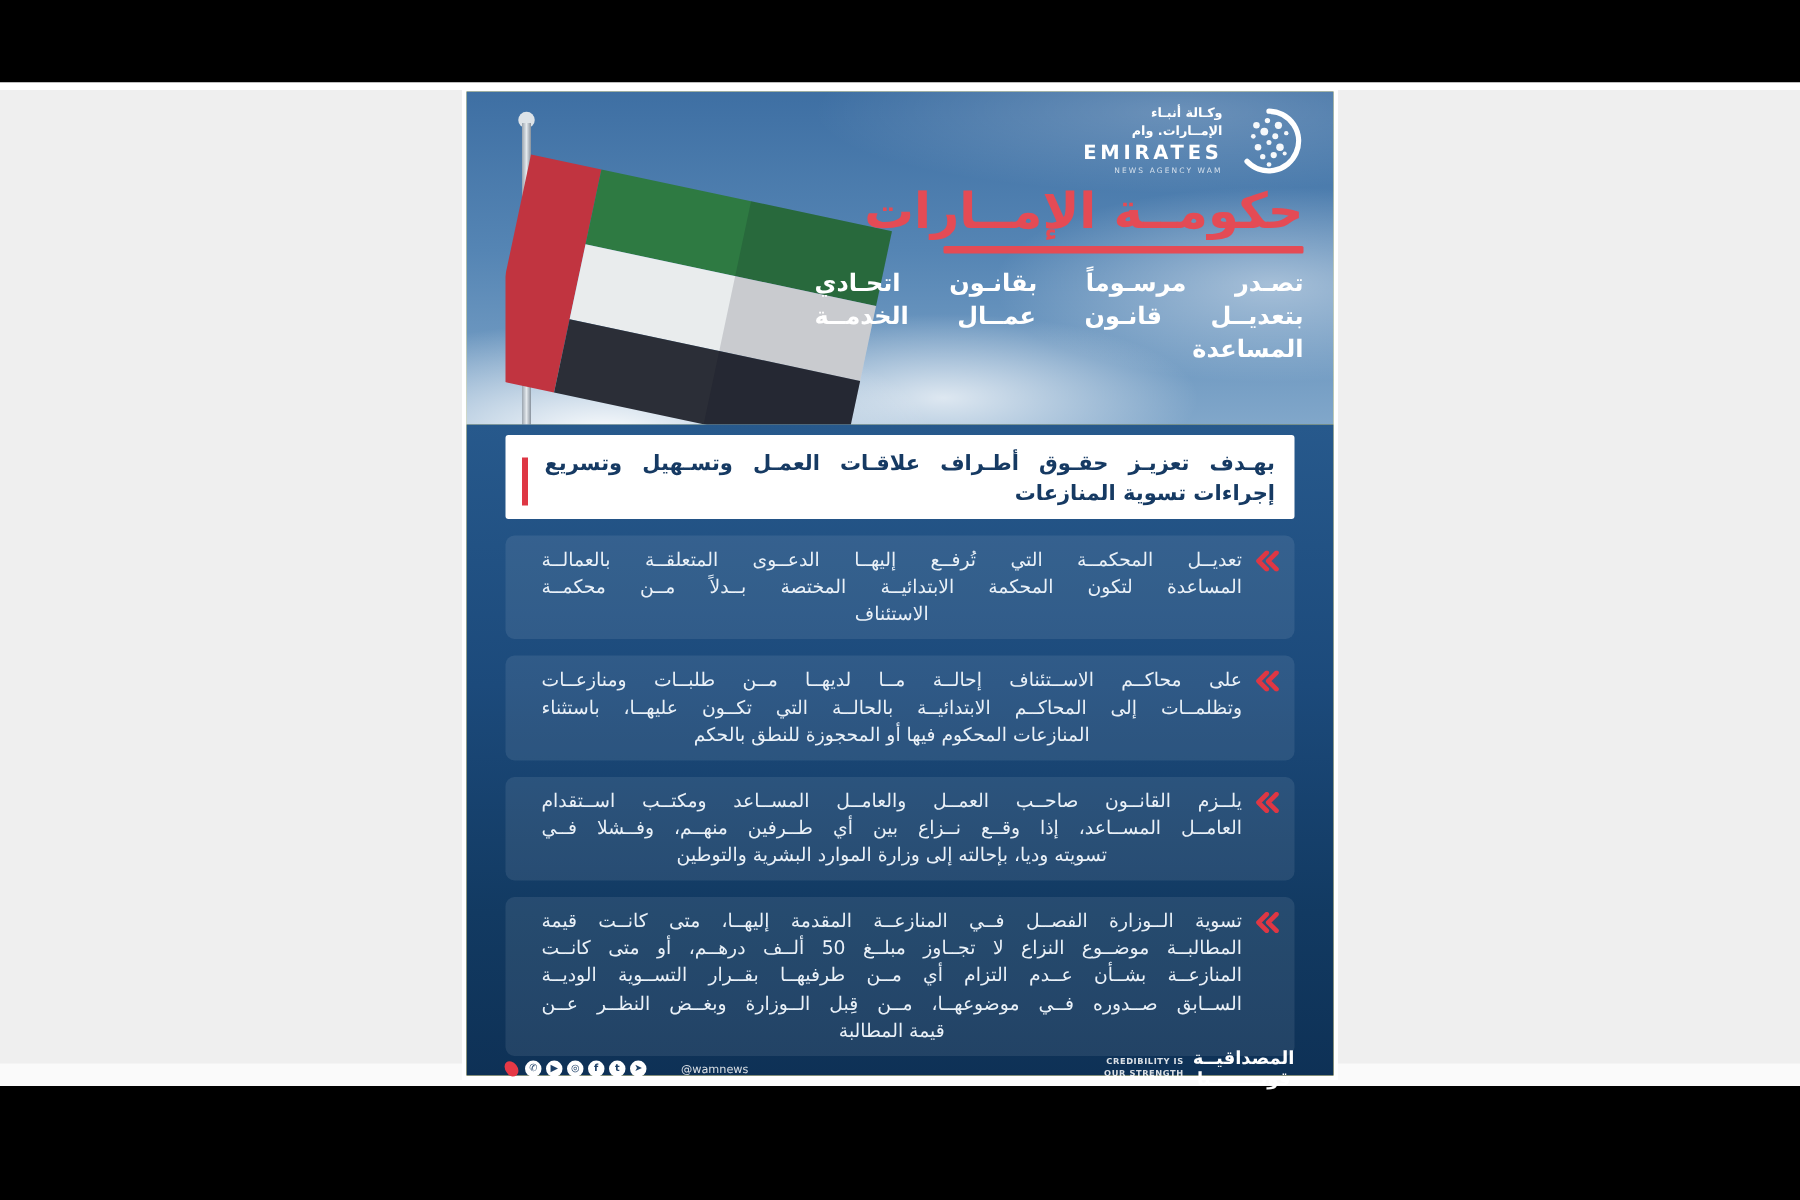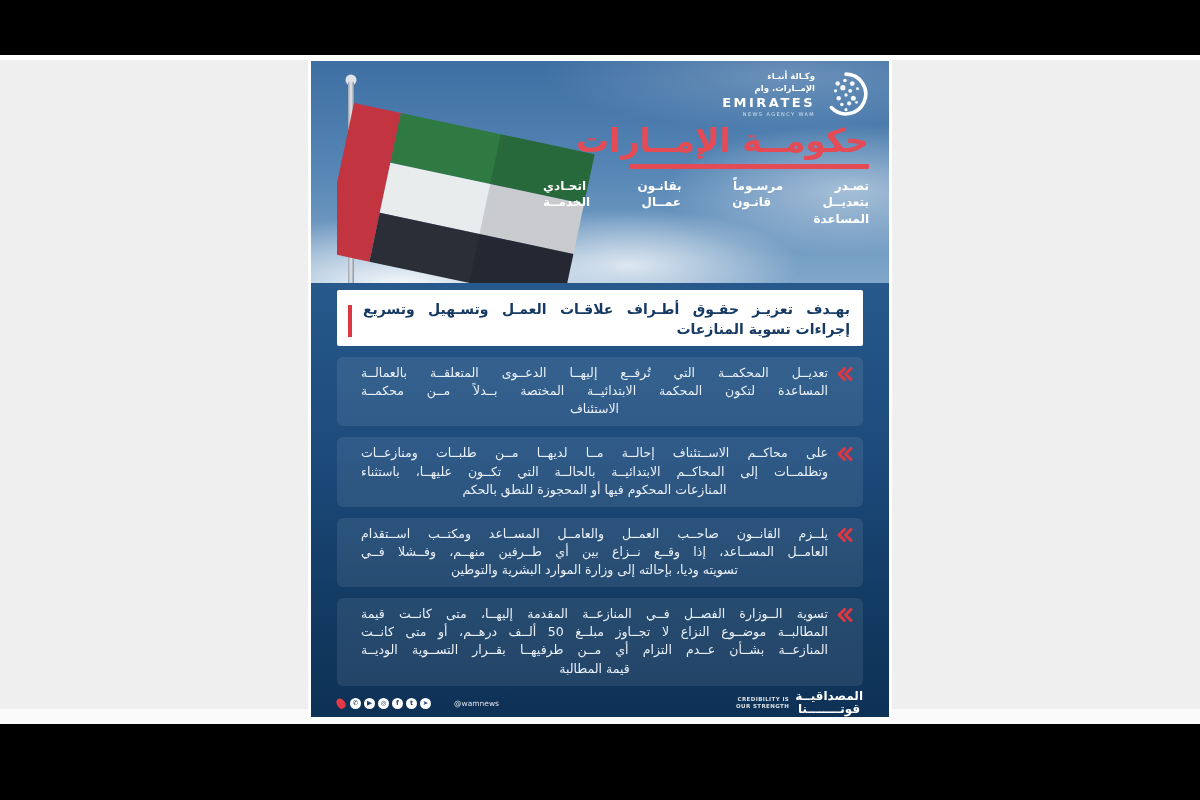--- a/index.html
+++ b/index.html
@@ -22,21 +22,21 @@
   
   .wam{position:absolute;top:10px;right:20px;display:flex;align-items:center;gap:8px;color:#fff;}
   .wam-text{text-align:right;}
   .wam-ar{font-size:8.5px;line-height:1.3;font-weight:bold;}
   .wam-en{font-size:13px;letter-spacing:2.5px;font-weight:bold;margin-top:1px;}
   .wam-en-sub{font-size:5px;letter-spacing:1.4px;color:rgba(255,255,255,.75);margin-top:1px;}
   
   .titleblock{position:absolute;top:60px;right:20px;width:326px;text-align:right;direction:rtl;}
   .main-title{color:#e44b55;font-size:33px;font-weight:800;line-height:1.2;}
   .title-underline{height:5px;width:240px;background:#e44b55;margin:3px 0 0 auto;border-radius:1px;}
-  .subtitle{margin-top:9px;color:#fff;font-weight:bold;font-size:12px;line-height:1.38;}
+  .subtitle{margin-top:9px;color:#fff;font-weight:bold;font-size:16px;line-height:1.38;}
   .subtitle .ln{text-align:justify;text-align-last:justify;}
   .subtitle .ln:last-child{text-align-last:right;}
   
   .panel{position:absolute;left:0;top:222px;right:0;bottom:0;box-sizing:border-box;
     padding:0 26px;display:flex;flex-direction:column;
     background:linear-gradient(180deg,#27598c 0%,#1c4a7b 40%,#123a62 75%,#0e3156 100%);}
   
   .hbox{margin-top:7px;min-height:56px;background:#fff;border-radius:2px;position:relative;
     display:flex;align-items:center;box-sizing:border-box;padding:6px 13px 2px 26px;}
   .hbar{position:absolute;left:11px;top:15px;bottom:9px;width:4px;background:#de3744;}
@@ -178,20 +178,21 @@
 
     <div class="bcard">
       <svg class="chev" width="17" height="14" viewBox="0 0 17 14">
         <path d="M8.5 1.5 L3 7 L8.5 12.5" stroke="#de3744" stroke-width="3.1" fill="none" stroke-linecap="round" stroke-linejoin="round"></path>
         <path d="M15 1.5 L9.5 7 L15 12.5" stroke="#de3744" stroke-width="3.1" fill="none" stroke-linecap="round" stroke-linejoin="round"></path>
       </svg>
       <div class="btext" lang="ar">
           <div class="ln">تسوية الــوزارة الفصــل فــي المنازعــة المقدمة إليهــا، متى كانــت قيمة</div>
           <div class="ln">المطالبــة موضــوع النزاع لا تجــاوز مبلــغ 50 ألــف درهــم، أو متى كانــت</div>
           <div class="ln">المنازعــة بشــأن عــدم التزام أي مــن طرفيهــا بقــرار التســوية الوديــة</div>
+          <div class="ln">الســابق صــدوره فــي موضوعهــا، مــن قِبل الــوزارة وبغــض النظــر عــن</div>
           <div class="ln">قيمة المطالبة</div>
         </div>
     </div>
 
     <div class="cfooter">
       <div class="socials">
         <span class="rmark"></span>
         <span class="circ">✆</span>
         <span class="circ">▶</span>
         <span class="circ">◎</span>

